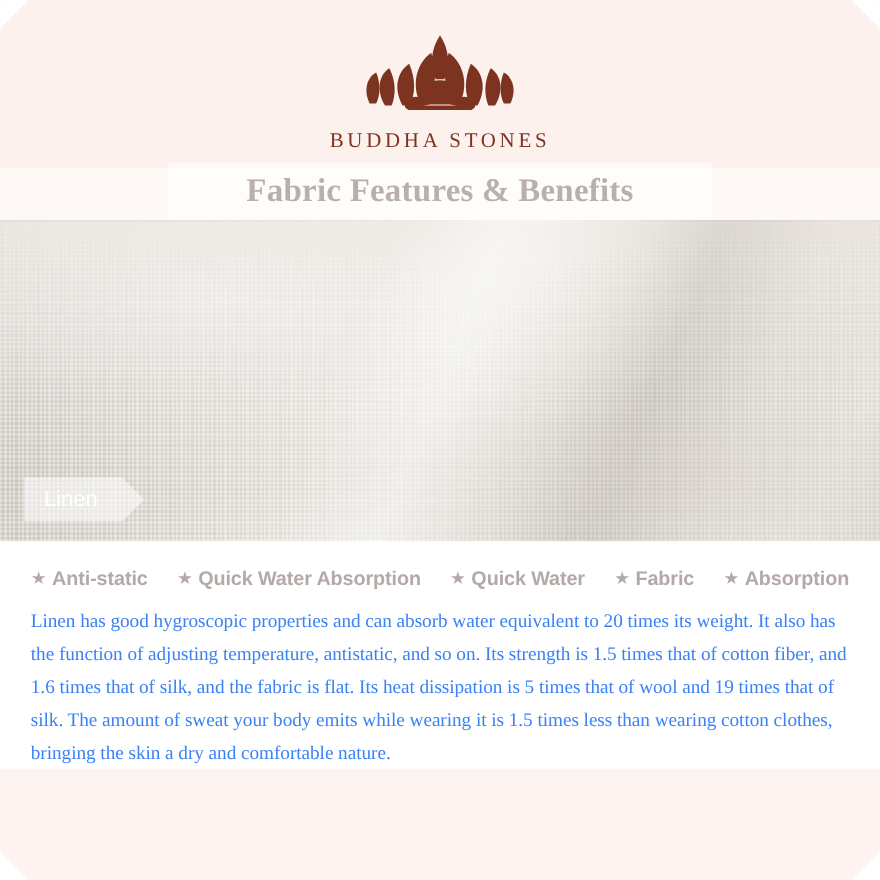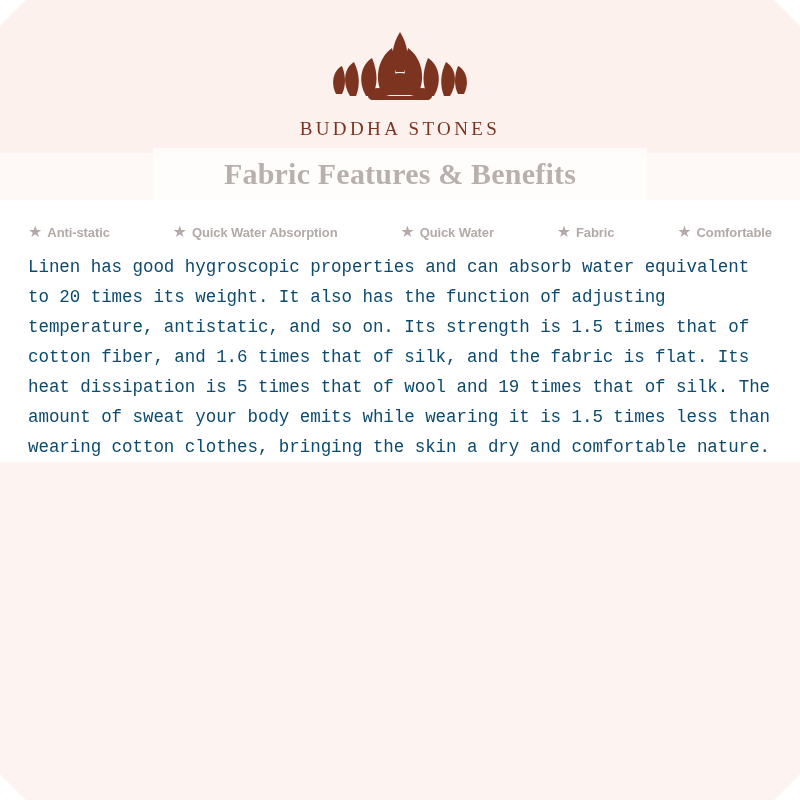--- a/index.html
+++ b/index.html
@@ -207,30 +207,30 @@
     white-space: nowrap;
   }
   .star {
     color: #b3aaa8;
     font-size: 16px;
     line-height: 1;
   }
   .feature-label {
     font-family: "Liberation Sans", sans-serif;
     font-weight: bold;
-    font-size: 13px;
+    font-size: 18px;
     color: #b3aaa8;
     letter-spacing: -0.1px;
   }
 
   .body-text {
     font-size: 17.5px;
     line-height: 30px;
-    color: #0c4a6e;
-    font-family: Liberation Mono, monospace;
+    color: #3b82f6;
+    font-family: Liberation Serif, serif;
     padding-top: 2px;
     letter-spacing: -0.05px;
   }
 
   .footer-strip {
     position: absolute;
     left: 0; right: 0; bottom: 0;
     height: 34px;
     background: #fdf3f0;
   }
@@ -275,20 +275,31 @@
 
     <div class="brand-name">BUDDHA STONES</div>
 
     <div class="title-band">
       <div class="title-box">
         <div class="title-text">Fabric Features &amp; Benefits</div>
       </div>
     </div>
   </div>
 
+  <div class="photo">
+    <div class="photo-bg"></div>
+    <div class="photo-weave"></div>
+    <div class="photo-blurtop"></div>
+    <div class="photo-diag"></div>
+    <div class="photo-soft"></div>
+
+    <div class="tag">
+      <span class="tag-text">Linen</span>
+    </div>
+  </div>
 
   <div class="content">
 
     <div class="features">
       <div class="feature">
         <span class="star">★</span>
         <span class="feature-label">Anti-static</span>
       </div>
       <div class="feature">
         <span class="star">★</span>
@@ -297,21 +308,21 @@
       <div class="feature">
         <span class="star">★</span>
         <span class="feature-label">Quick Water</span>
       </div>
       <div class="feature">
         <span class="star">★</span>
         <span class="feature-label">Fabric</span>
       </div>
       <div class="feature">
         <span class="star">★</span>
-        <span class="feature-label">Comfortable</span>
+        <span class="feature-label">Absorption</span>
       </div>
     </div>
 
     <div class="body-text">Linen has good hygroscopic properties and can absorb water equivalent to 20 times its weight. It also has the function of adjusting temperature, antistatic, and so on. Its strength is 1.5 times that of cotton fiber, and 1.6 times that of silk, and the fabric is flat. Its heat dissipation is 5 times that of wool and 19 times that of silk. The amount of sweat your body emits while wearing it is 1.5 times less than wearing cotton clothes, bringing the skin a dry and comfortable nature.</div>
   </div>
 
   <div class="footer-strip"></div>
 </div>
 
 </body></html>

